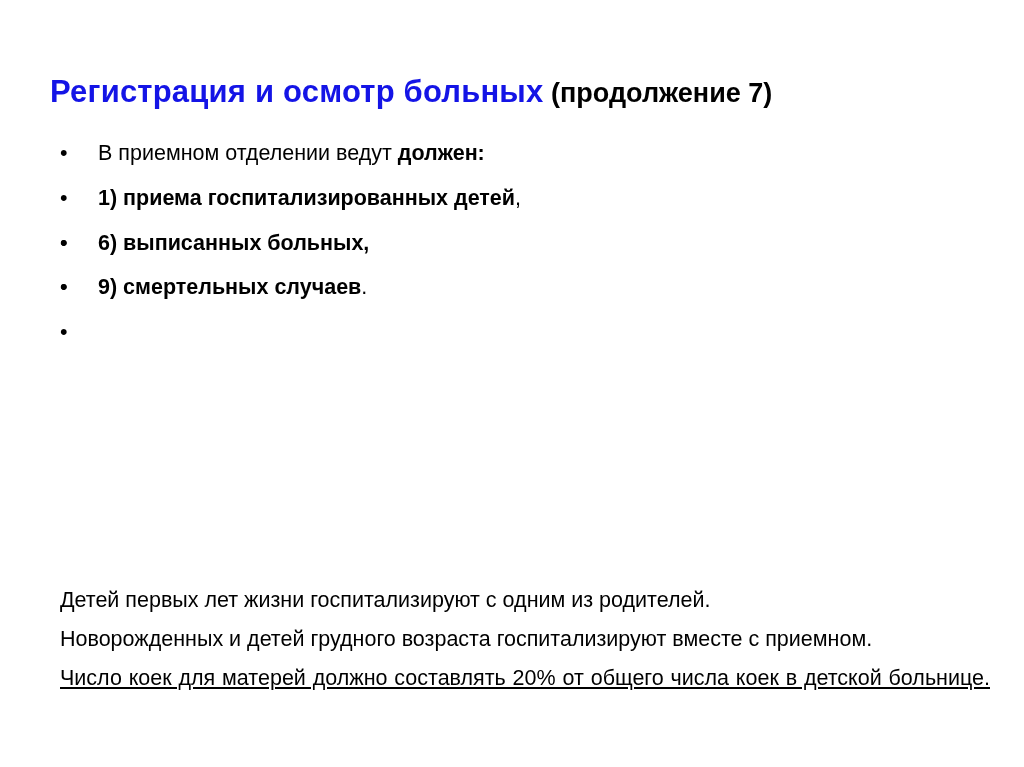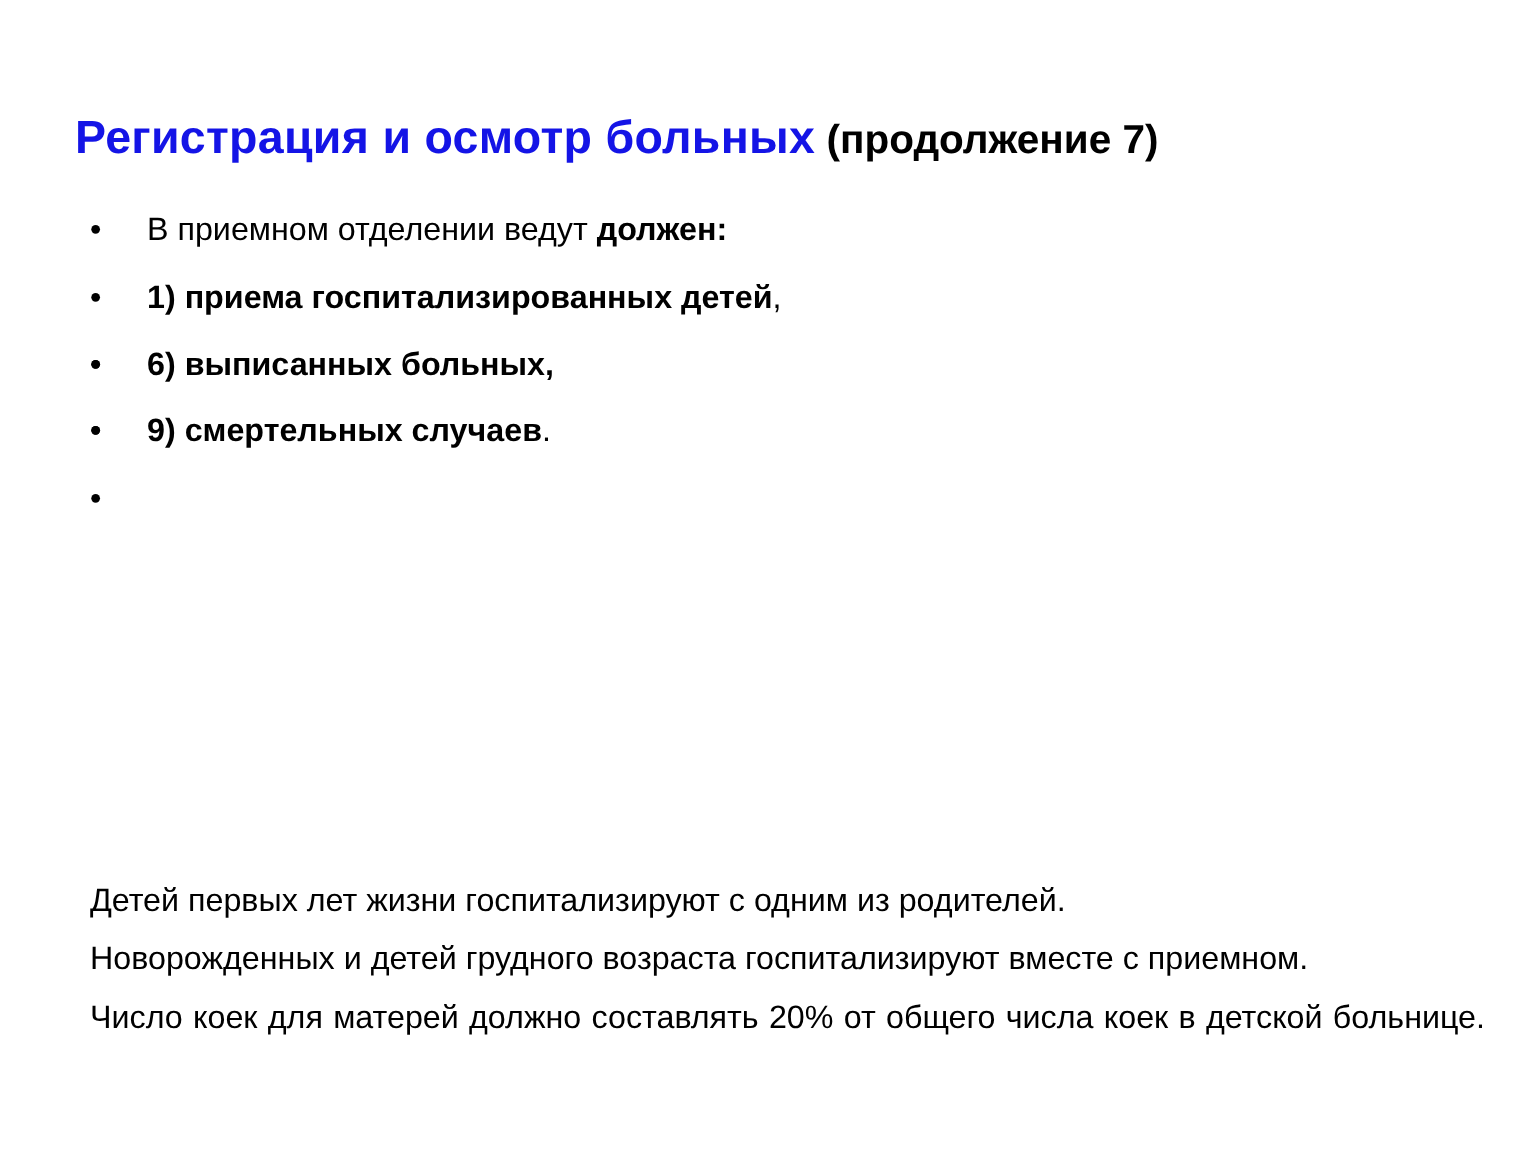--- a/index.html
+++ b/index.html
@@ -90,21 +90,21 @@
     width: 930px;
     margin-top: 32px;
   }
   .para {
     font-size: 21.5px;
     line-height: 33px;
     color: #000000;
     margin-bottom: 6px;
     text-align: left;
   }
-  .para.justified { text-align: justify; }
+  .para.justified { text-align: justify; text-decoration: underline; }
   .para.justified::after {
     content: "";
     display: inline-block;
     width: 100%;
   }
   .para:last-child { margin-bottom: 0; }
 </style>
 </head>
 <body>
 

